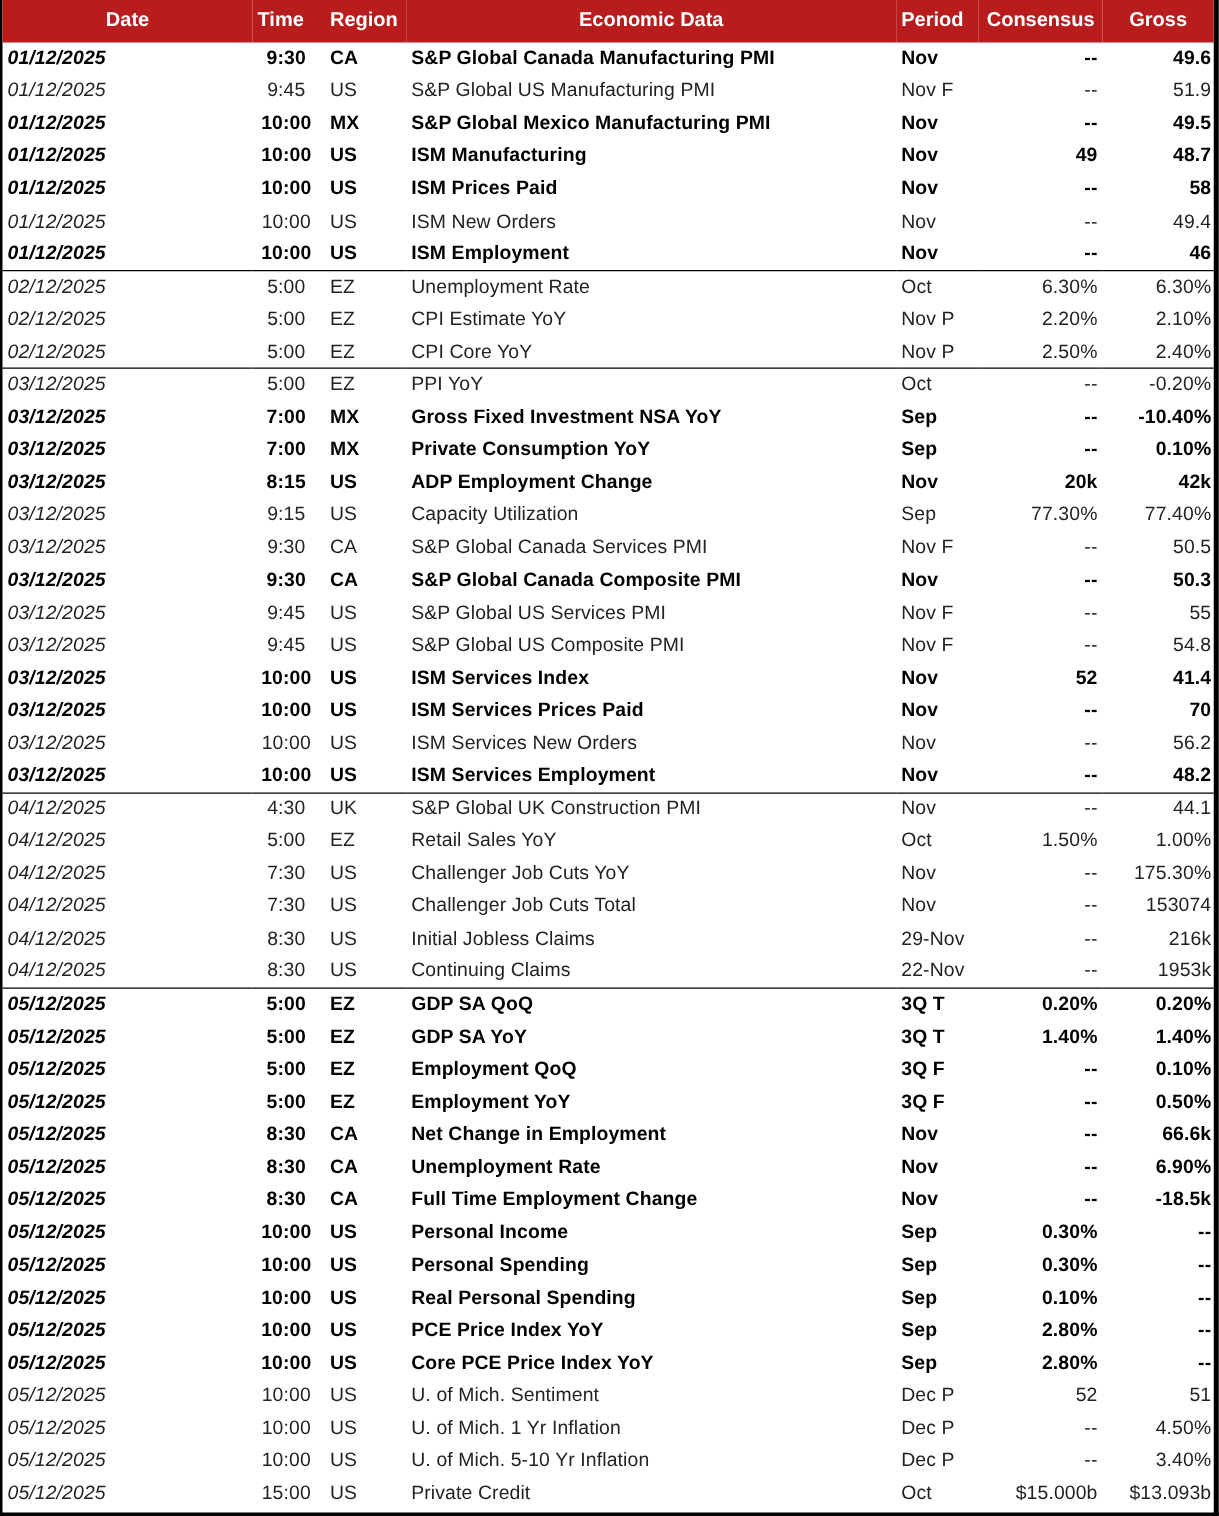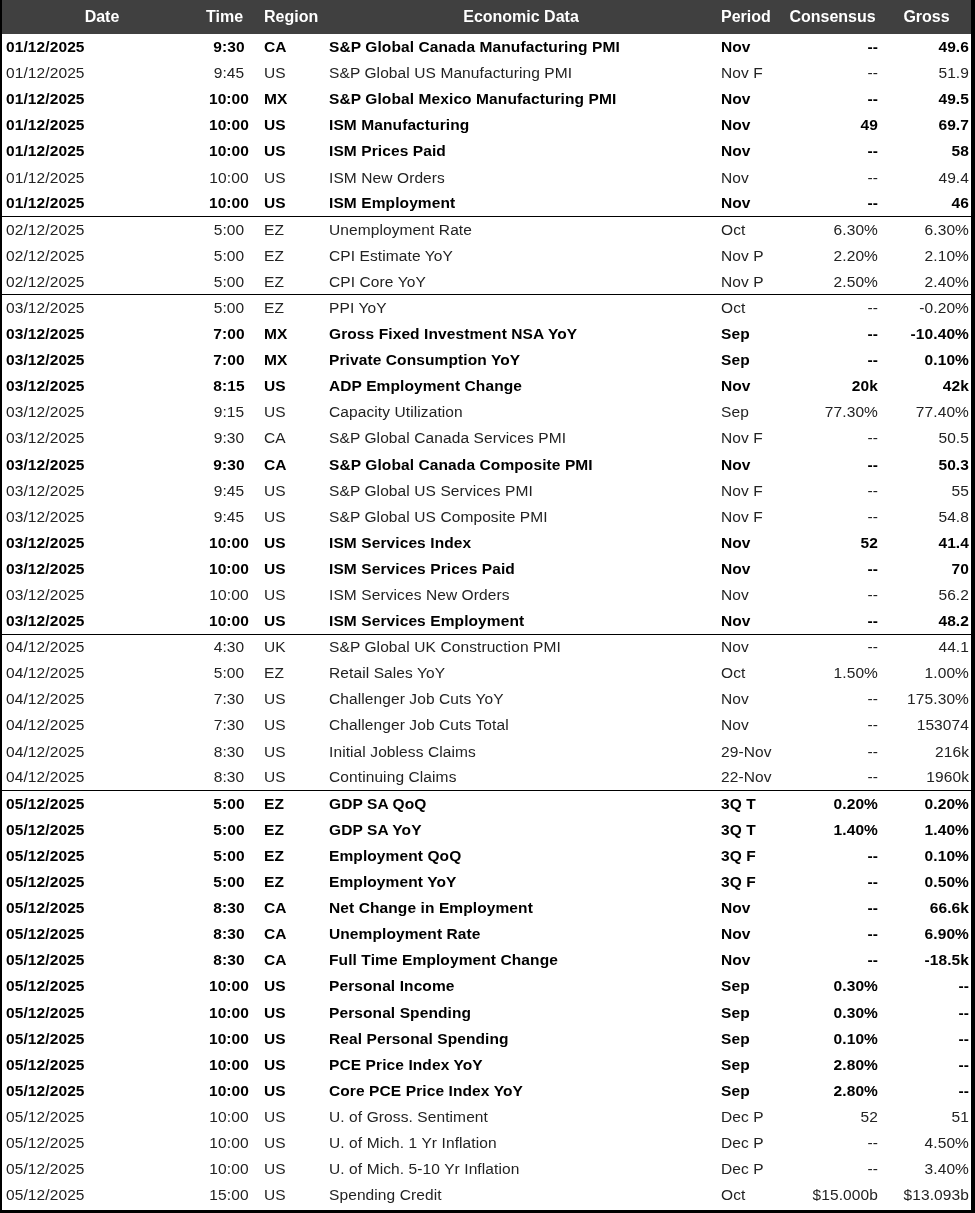--- a/index.html
+++ b/index.html
@@ -3,40 +3,40 @@
 <meta charset="utf-8">
 <style>
   * { box-sizing: border-box; margin: 0; padding: 0; }
   html, body { width: 975px; height: 1213px; background: #ffffff; overflow: hidden; }
   body { font-family: "Liberation Sans", "DejaVu Sans", sans-serif; color: #111; }
   .frame {
     position: absolute; left: 0; top: 0; width: 975px; height: 1213px;
     border-left: 2px solid #000; border-right: 4px solid #000; border-bottom: 3px solid #000;
   }
   table { border-collapse: collapse; width: 100%; table-layout: fixed; }
-  thead tr { background: #404040; height: 34px; }
+  thead tr { background: #b91c1c; height: 34px; }
   th {
     color: #ffffff; font-weight: bold; font-size: 16px; padding: 0 4px;
     text-align: left; white-space: nowrap;
   }
   th.c-date { text-align: center; }
   th.c-data { text-align: center; }
   th.c-cons { text-align: center; }
   th.c-last { text-align: center; }
   tbody tr { height: 26.1px; }
   td {
     font-size: 15.5px; padding: 0 4px; white-space: nowrap; overflow: hidden;
     color: #222; letter-spacing: 0.1px;
   }
   tr.bold td { font-weight: bold; color: #000; }
   tr.group-start td { border-top: 1.5px solid #000; }
   td.c-time { text-align: center; padding-right: 8px; }
   td.c-cons, td.c-last { text-align: right; }
   td.c-last { padding-right: 2px; }
-  td.c-date { padding-left: 4px; }
+  td.c-date { padding-left: 4px; font-style: italic; }
   .col-date { width: 200px; }
   .col-time { width: 58px; }
   .col-region { width: 65px; }
   .col-data { width: 392px; }
   .col-period { width: 66px; }
   .col-cons { width: 99px; }
   .col-last { width: 89px; }
 </style>
 </head>
 <body>
@@ -91,21 +91,21 @@
           <td class="c-cons">--</td>
           <td class="c-last">49.5</td>
         </tr>
         <tr class="bold">
           <td class="c-date">01/12/2025</td>
           <td class="c-time">10:00</td>
           <td class="c-region">US</td>
           <td class="c-data">ISM Manufacturing</td>
           <td class="c-period">Nov</td>
           <td class="c-cons">49</td>
-          <td class="c-last">69.7</td>
+          <td class="c-last">48.7</td>
         </tr>
         <tr class="bold">
           <td class="c-date">01/12/2025</td>
           <td class="c-time">10:00</td>
           <td class="c-region">US</td>
           <td class="c-data">ISM Prices Paid</td>
           <td class="c-period">Nov</td>
           <td class="c-cons">--</td>
           <td class="c-last">58</td>
         </tr>
@@ -316,21 +316,21 @@
           <td class="c-cons">--</td>
           <td class="c-last">216k</td>
         </tr>
         <tr>
           <td class="c-date">04/12/2025</td>
           <td class="c-time">8:30</td>
           <td class="c-region">US</td>
           <td class="c-data">Continuing Claims</td>
           <td class="c-period">22-Nov</td>
           <td class="c-cons">--</td>
-          <td class="c-last">1960k</td>
+          <td class="c-last">1953k</td>
         </tr>
         <tr class="bold group-start">
           <td class="c-date">05/12/2025</td>
           <td class="c-time">5:00</td>
           <td class="c-region">EZ</td>
           <td class="c-data">GDP SA QoQ</td>
           <td class="c-period">3Q T</td>
           <td class="c-cons">0.20%</td>
           <td class="c-last">0.20%</td>
         </tr>
@@ -430,21 +430,21 @@
           <td class="c-region">US</td>
           <td class="c-data">Core PCE Price Index YoY</td>
           <td class="c-period">Sep</td>
           <td class="c-cons">2.80%</td>
           <td class="c-last">--</td>
         </tr>
         <tr>
           <td class="c-date">05/12/2025</td>
           <td class="c-time">10:00</td>
           <td class="c-region">US</td>
-          <td class="c-data">U. of Gross. Sentiment</td>
+          <td class="c-data">U. of Mich. Sentiment</td>
           <td class="c-period">Dec P</td>
           <td class="c-cons">52</td>
           <td class="c-last">51</td>
         </tr>
         <tr>
           <td class="c-date">05/12/2025</td>
           <td class="c-time">10:00</td>
           <td class="c-region">US</td>
           <td class="c-data">U. of Mich. 1 Yr Inflation</td>
           <td class="c-period">Dec P</td>
@@ -457,20 +457,20 @@
           <td class="c-region">US</td>
           <td class="c-data">U. of Mich. 5-10 Yr Inflation</td>
           <td class="c-period">Dec P</td>
           <td class="c-cons">--</td>
           <td class="c-last">3.40%</td>
         </tr>
         <tr>
           <td class="c-date">05/12/2025</td>
           <td class="c-time">15:00</td>
           <td class="c-region">US</td>
-          <td class="c-data">Spending Credit</td>
+          <td class="c-data">Private Credit</td>
           <td class="c-period">Oct</td>
           <td class="c-cons">$15.000b</td>
           <td class="c-last">$13.093b</td>
         </tr>
       </tbody>
   </table>
 </div>
 
 </body></html>

